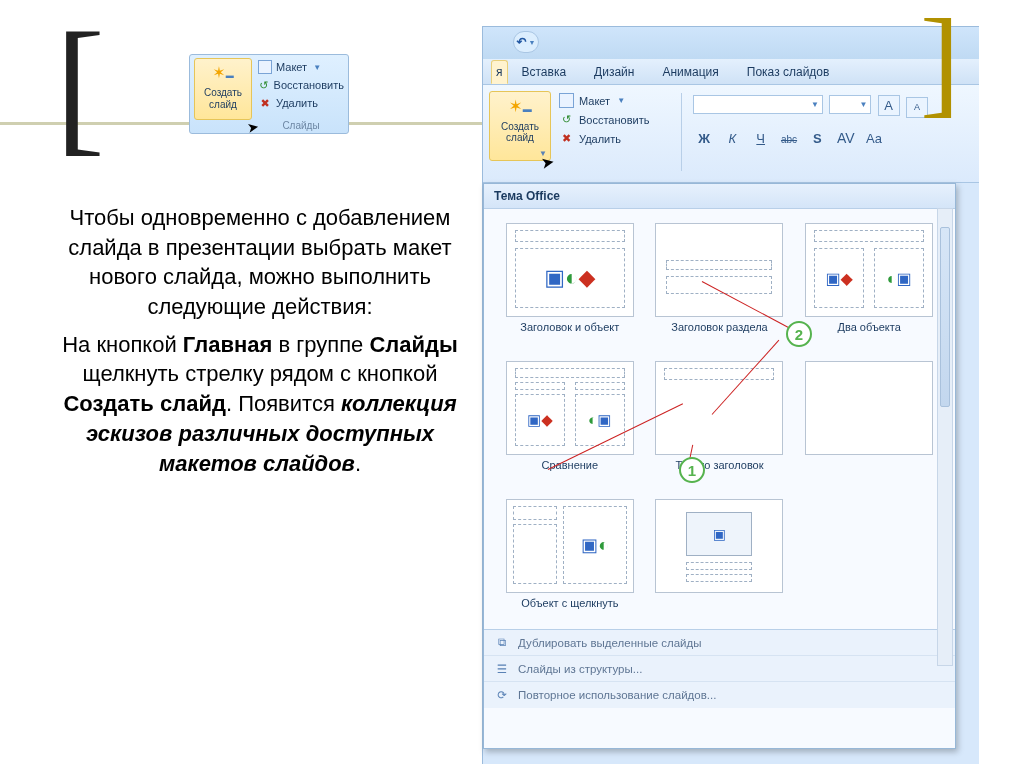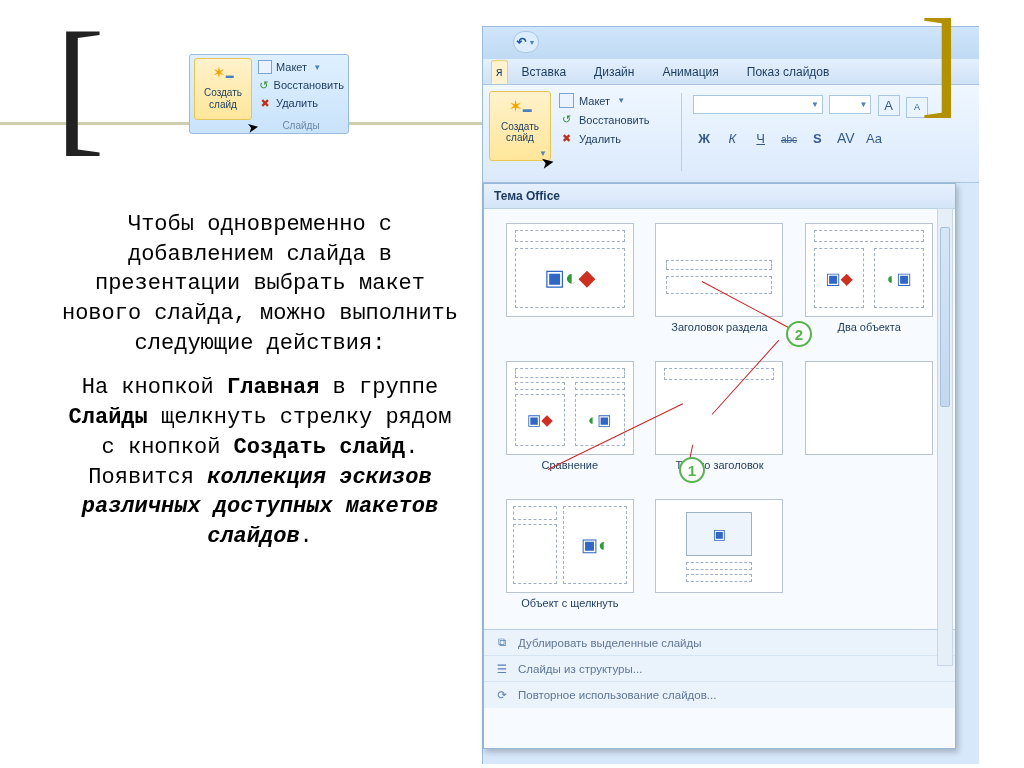--- a/index.html
+++ b/index.html
@@ -13,21 +13,21 @@
     overflow: hidden;
   }
   
   .bracket-left, .bracket-right { position: absolute; font-family: serif; font-weight: 300; }
   .bracket-left  { left: 55px; top: 40px;  font-size: 150px; line-height: 0.6; color: #222; }
   .bracket-right { left: 920px; top: 26px; font-size: 120px; line-height: 0.6; color: #b19100; z-index: 5;}
   .hrule { position: absolute; left: 0; top: 122px; width: 760px; height: 3px; background: #cfcfb0; z-index: -1;}
 
   
   .textblock { position: absolute; left: 60px; top: 195px; width: 400px; text-align: center; font-size: 22px; color: #000; line-height: 1.35;}
-  .textblock p { margin: 15px 0 8px 0; font-family: Liberation Mono, monospace; }
+  .textblock p { margin: 8px 0 8px 0; }
   .b   { font-weight: bold; }
   .bit { font-style: italic; font-weight: bold; }
 
   
   .small-ribbon {
     position: absolute; left: 189px; top: 54px; width: 160px; height: 80px;
     background: linear-gradient(#dff0ff,#c9e3fb);
     border: 1px solid #9bbbdc; border-radius: 3px; font-size: 11px; color: #1b3a5f;
   }
   .small-ribbon .big-btn {
@@ -213,20 +213,21 @@
     <div class="gal-grid">
 
 
       <div class="gal-item">
         <div class="thumb">
             <div class="ph" style="left:8px;top:6px;right:8px;height:12px"></div>
             <div class="ph" style="left:8px;top:24px;right:8px;bottom:8px">
               <span class="content-graphic"><span class="p1">▣</span><span class="p3">◐</span><span class="p2">◆</span></span>
             </div>
           </div>
+        <div class="cap">Заголовок и объект</div>
       </div>
 
       <div class="gal-item">
         <div class="thumb">
             <div class="ph" style="left:10px;top:36px;right:10px;height:10px"></div>
             <div class="ph" style="left:10px;top:52px;right:10px;height:18px"></div>
           </div>
         <div class="cap">Заголовок раздела</div>
       </div>
 

